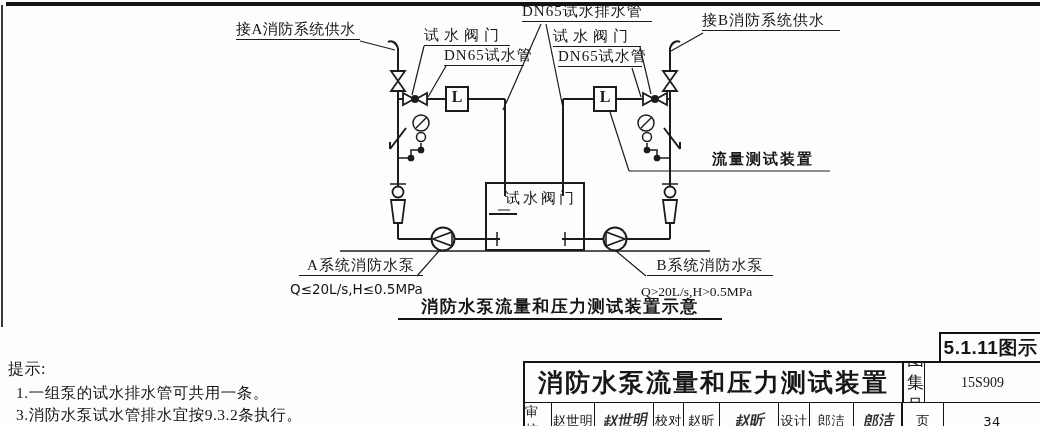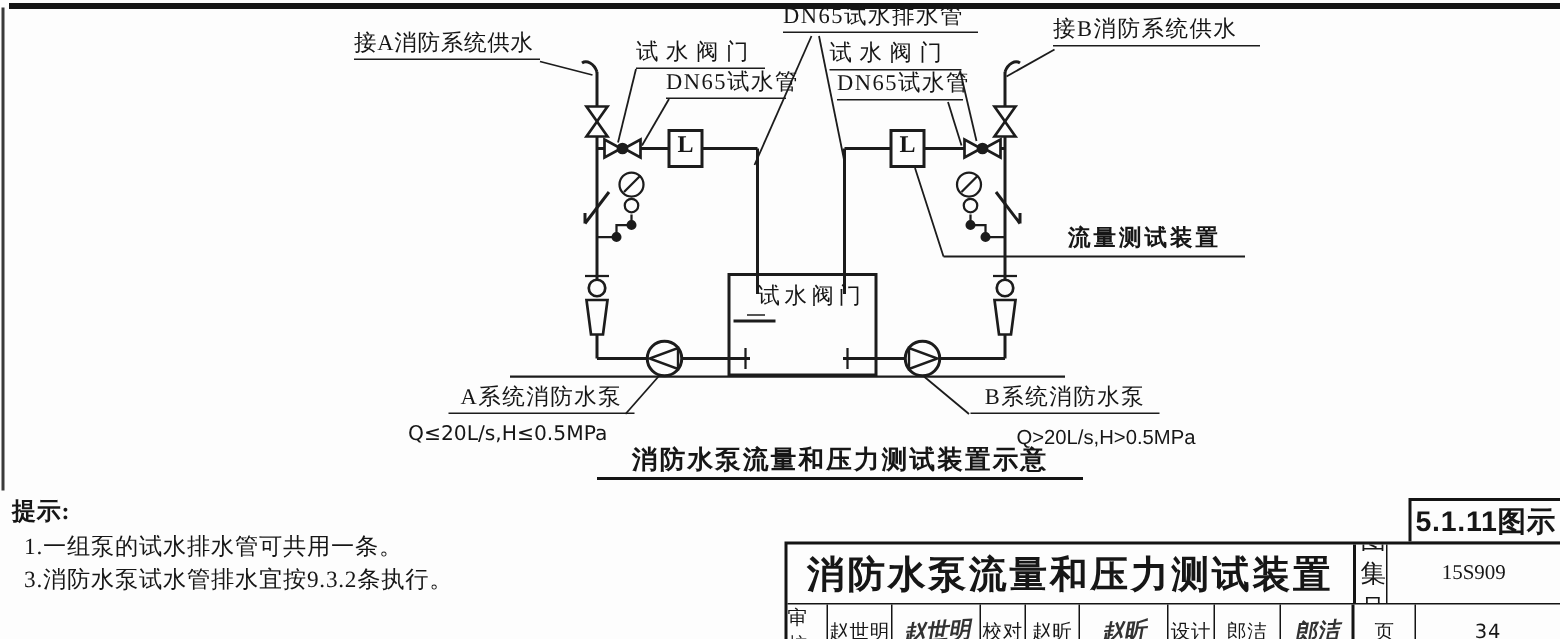--- a/index.html
+++ b/index.html
@@ -22,27 +22,27 @@
   .lbl-testpipe-a{left:444px;top:47px;width:80px;letter-spacing:1px;}
   .lbl-drainpipe{left:522px;top:3px;width:130px;letter-spacing:1px;}
   .lbl-testvalve-b{left:553px;top:28px;width:88px;letter-spacing:5px;}
   .lbl-testpipe-b{left:558px;top:48px;width:84px;letter-spacing:1px;}
   .lbl-supply-b{left:702px;top:12px;width:138px;letter-spacing:1px;}
   .lbl-flowdevice{left:712px;top:151px;letter-spacing:2px;font-weight:bold;}
   .lbl-tank{left:496px;top:190px;width:90px;letter-spacing:3px;}
   .lbl-lbox-a{left:446px;top:88px;width:22px;height:22px;font-size:16px;font-weight:600;}
   .lbl-lbox-b{left:594px;top:88px;width:22px;height:22px;font-size:16px;font-weight:600;}
   .lbl-pump-a{left:299px;top:257px;width:124px;letter-spacing:1px;}
-  .lbl-pump-a-spec{left:272px;top:281px;width:150px;font-family:"DejaVu Sans",sans-serif;font-size:13.5px;}
+  .lbl-pump-a-spec{left:290px;top:281px;width:150px;font-family:"DejaVu Sans",sans-serif;font-size:13.5px;}
   .lbl-pump-b{left:647px;top:257px;width:126px;letter-spacing:1px;}
-  .lbl-pump-b-spec{left:641px;top:283px;width:156px;font-family:Liberation Sans, sans-serif;font-size:13.5px;text-align:right;}
+  .lbl-pump-b-spec{left:641px;top:283px;width:156px;font-family:Liberation Serif, serif;font-size:13.5px;}
   .lbl-caption{left:398px;top:298px;width:324px;font-size:17px;font-weight:700;letter-spacing:1.5px;border-bottom:2px solid #141414;padding-bottom:3px;font-family:"Liberation Sans","DejaVu Sans",sans-serif;}
   
   .notes{position:absolute;left:8px;top:331px;font-size:15.5px;letter-spacing:.5px;}
-  .notes-title{font-weight:700;font-size:16px;margin-bottom:4px;}
+  .notes-title{font-weight:400;font-size:16px;margin-bottom:4px;margin-top:28px;}
   .note-line{margin:0 0 4px 8px;line-height:18px;}
   
   .fig-ref{position:absolute;left:939px;top:332px;width:103px;height:31px;border:2px solid #141414;
     background:#fdfdfd;display:flex;align-items:center;justify-content:center;
     font-family:"Liberation Sans","DejaVu Sans",sans-serif;font-size:19px;font-weight:600;letter-spacing:.5px;}
   .tblock{position:absolute;left:523px;top:361px;width:519px;height:70px;border:2px solid #141414;background:#fdfdfd;display:flex;flex-direction:column;}
   .trow1{display:flex;height:39px;}
   .trow2{display:flex;flex:1;border-top:1.5px solid #141414;}
   .tcell{display:flex;align-items:center;justify-content:center;border-right:1px solid #141414;overflow:hidden;}
   .tcell:last-child{border-right:none;}

